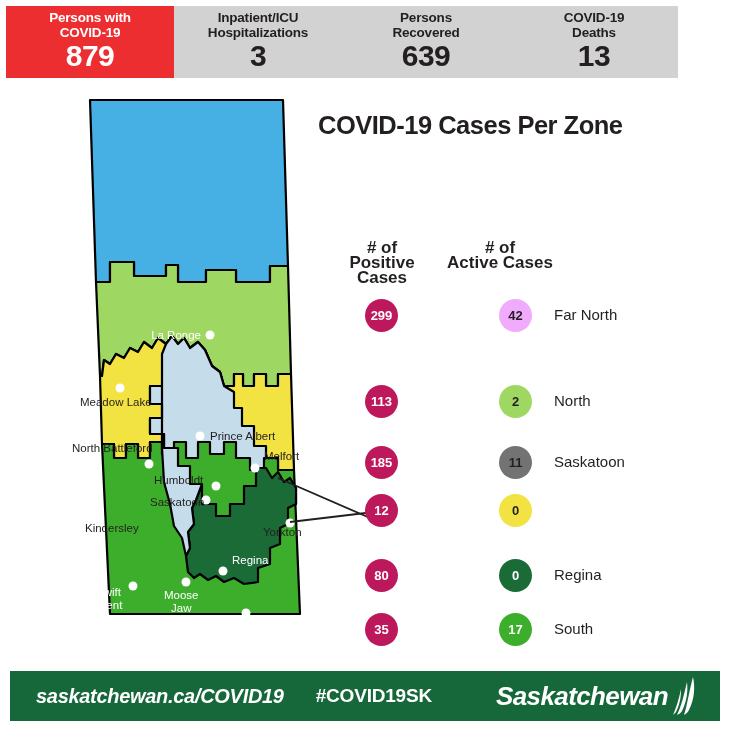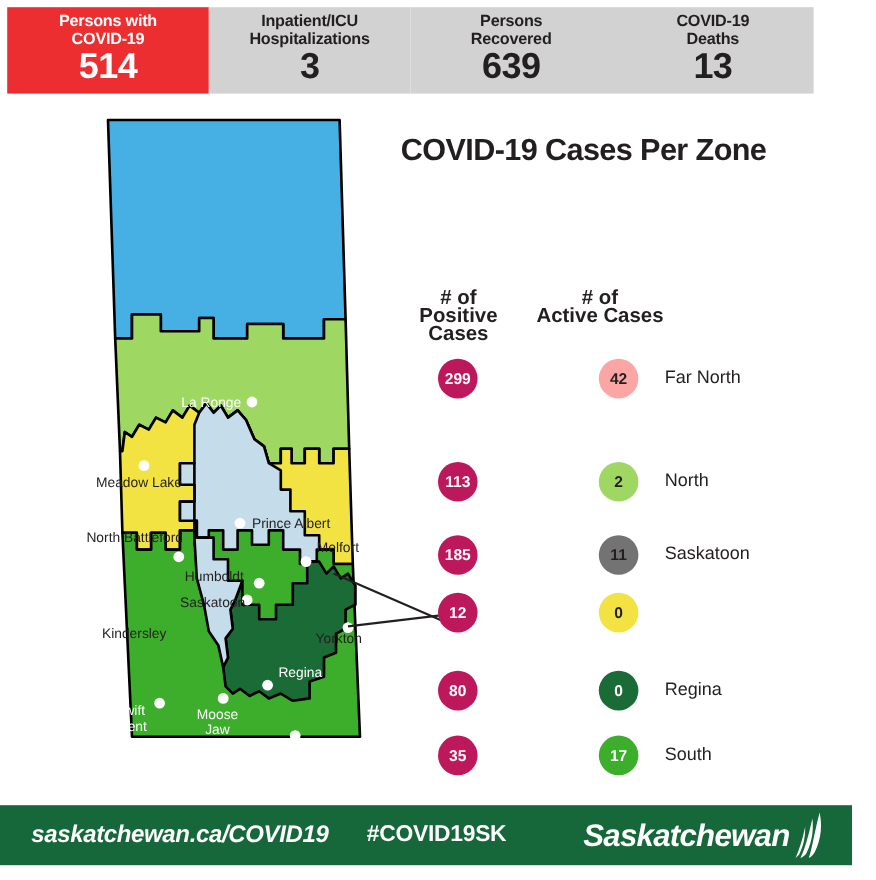--- a/index.html
+++ b/index.html
@@ -54,21 +54,21 @@
     font-size: 30px;
     font-weight: bold;
     line-height: 34px;
     margin-top: -1px;
     letter-spacing: -0.5px;
   }
 
   
   #title-block {
     position: absolute;
-    left: 334px;
+    left: 318px;
     top: 110px;
   }
   #chart-title {
     font-size: 25.5px;
     font-weight: bold;
     color: #231f20;
     letter-spacing: -0.5px;
     line-height: 30px;
     white-space: nowrap;
   }
@@ -165,21 +165,21 @@
   #leader-line {
     position: absolute;
     left: 270px;
     top: 470px;
     pointer-events: none;
   }
 
   
   #footer {
     position: absolute;
-    left: 0;
+    left: 10px;
     bottom: 12px;
     width: 710px;
     height: 50px;
     background: #16683a;
     display: flex;
     align-items: center;
   }
   #footer-url {
     color: #ffffff;
     font-size: 20px;
@@ -209,21 +209,21 @@
 </head>
 <body>
 
 <div id="stat-cards">
 
   <div class="stat-card accent">
     <div class="stat-label">
       <span>Persons with</span><br>
       <span>COVID-19</span>
     </div>
-    <div class="stat-value">514</div>
+    <div class="stat-value">879</div>
   </div>
 
   <div class="stat-card">
     <div class="stat-label">
       <span>Inpatient/ICU</span><br>
       <span>Hospitalizations</span>
     </div>
     <div class="stat-value">3</div>
   </div>
 
@@ -355,21 +355,21 @@
       <span>Cases</span>
     </div>
     <div class="legend-header" id="hdr-active">
       <span># of</span><br>
       <span>Active Cases</span>
     </div>
   </div>
 
   <div class="legend-row" style="top:58px;">
     <div class="bubble positive">299</div>
-    <div class="bubble active" style="background:#fca5a5;color:#231f20;">42</div>
+    <div class="bubble active" style="background:#f0abfc;color:#231f20;">42</div>
     <div class="zone-name">Far North</div>
   </div>
 
   <div class="legend-row" style="top:144px;">
     <div class="bubble positive">113</div>
     <div class="bubble active" style="background:#9FD763;color:#231f20;">2</div>
     <div class="zone-name">North</div>
   </div>
 
   <div class="legend-row" style="top:205px;">

